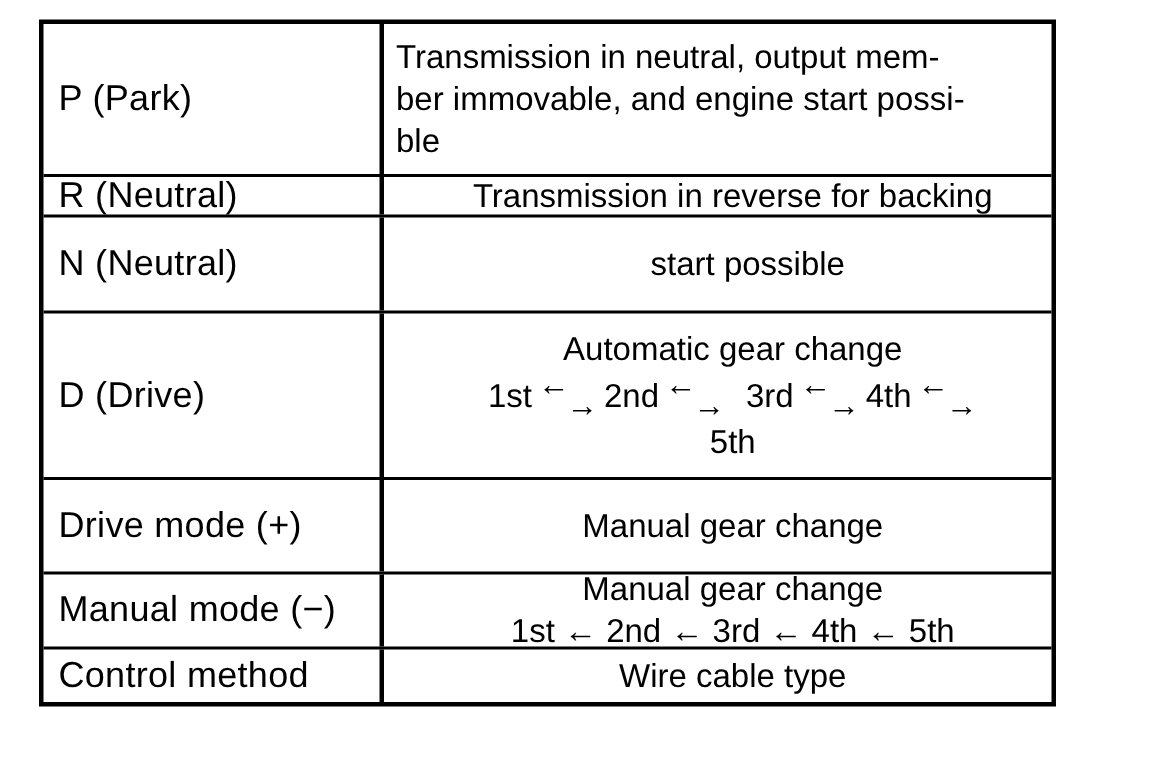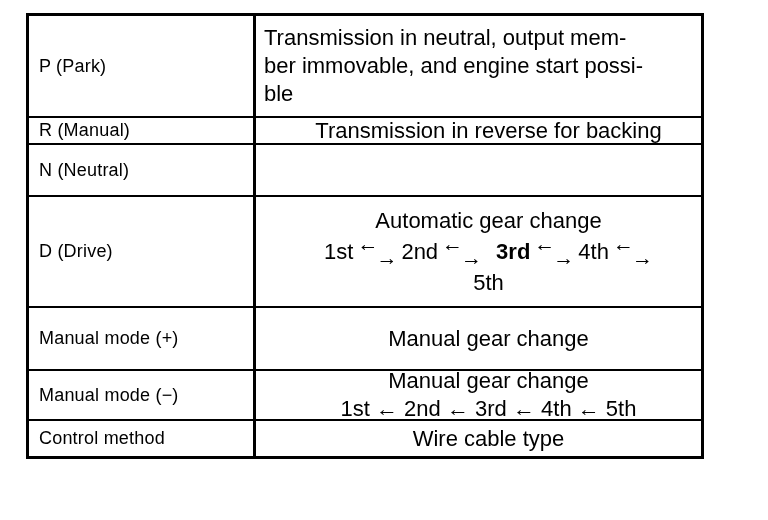--- a/index.html
+++ b/index.html
@@ -28,21 +28,21 @@
   }
   .t-row:last-child { border-bottom: none; }
   .cell-label {
     width: 227px;
     flex: 0 0 227px;
     border-right: 3px solid #000000;
     box-sizing: border-box;
     display: flex;
     align-items: center;
     padding-left: 10px;
-    font-size: 18px;
+    font-size: 24px;
     letter-spacing: 0.2px;
     text-align: center;
   }
   .cell-desc {
     flex: 1 1 auto;
     display: flex;
     flex-direction: column;
     justify-content: center;
     align-items: center;
     text-align: center;
@@ -54,38 +54,38 @@
   .cell-desc.left-align {
     align-items: flex-start;
     text-align: left;
     padding-left: 8px;
     padding-right: 4px;
     border-radius: 26px;
   }
   
   .row-p      { height: 102px; }
   .row-r      { height: 27px;  }
-  .row-n      { height: 52px; gap: 20px;  }
+  .row-n      { height: 64px; gap: 20px;  }
   .row-d      { height: 111px; }
   .row-mplus  { height: 63px;  }
   .row-mminus { height: 50px;  }
   .row-ctrl   { height: 35px; border-radius: 11px;  }
   .row-r .cell-desc, .row-ctrl .cell-desc { line-height: 25px; }
 
   .desc-line { display: block; }
 
   
   .gear-seq {
     display: block;
     height: 34px;
     line-height: 34px;
     white-space: nowrap;
   }
   .gear { margin: 0 2px; }
-  .gear.gap-before { margin-left: 12px; font-weight: bold; }
+  .gear.gap-before { margin-left: 12px; }
   .shift-pair {
     display: inline-block;
     margin: 0 2px;
     font-size: 21px;
   }
   .arrow-up {
     position: relative;
     top: -8px;
   }
   .arrow-down {
@@ -102,43 +102,44 @@
   <div class="t-row row-p">
     <div class="cell-label">P (Park)</div>
     <div class="cell-desc left-align">
       <span class="desc-line">Transmission in neutral, output mem-</span>
       <span class="desc-line">ber immovable, and engine start possi-</span>
       <span class="desc-line">ble</span>
     </div>
   </div>
 
   <div class="t-row row-r">
-    <div class="cell-label">R (Manual)</div>
+    <div class="cell-label">R (Neutral)</div>
     <div class="cell-desc">
       <span class="desc-line">Transmission in reverse for backing</span>
     </div>
   </div>
 
   <div class="t-row row-n">
     <div class="cell-label">N (Neutral)</div>
     <div class="cell-desc">
+      <span class="desc-line">start possible</span>
     </div>
   </div>
 
   <div class="t-row row-d">
     <div class="cell-label">D (Drive)</div>
     <div class="cell-desc">
       <span class="desc-line">Automatic gear change</span>
       <span class="gear-seq"><span class="gear">1st</span><span class="shift-pair"><span class="arrow-up">←</span><span class="arrow-down">→</span></span><span class="gear">2nd</span><span class="shift-pair"><span class="arrow-up">←</span><span class="arrow-down">→</span></span><span class="gear gap-before">3rd</span><span class="shift-pair"><span class="arrow-up">←</span><span class="arrow-down">→</span></span><span class="gear">4th</span><span class="shift-pair"><span class="arrow-up">←</span><span class="arrow-down">→</span></span></span>
       <span class="desc-line">5th</span>
     </div>
   </div>
 
   <div class="t-row row-mplus">
-    <div class="cell-label">Manual mode (+)</div>
+    <div class="cell-label">Drive mode (+)</div>
     <div class="cell-desc">
       <span class="desc-line">Manual gear change</span>
     </div>
   </div>
 
   <div class="t-row row-mminus">
     <div class="cell-label">Manual mode (−)</div>
     <div class="cell-desc">
       <span class="desc-line">Manual gear change</span>
       <span class="desc-line">1st ← 2nd ← 3rd ← 4th ← 5th</span>

